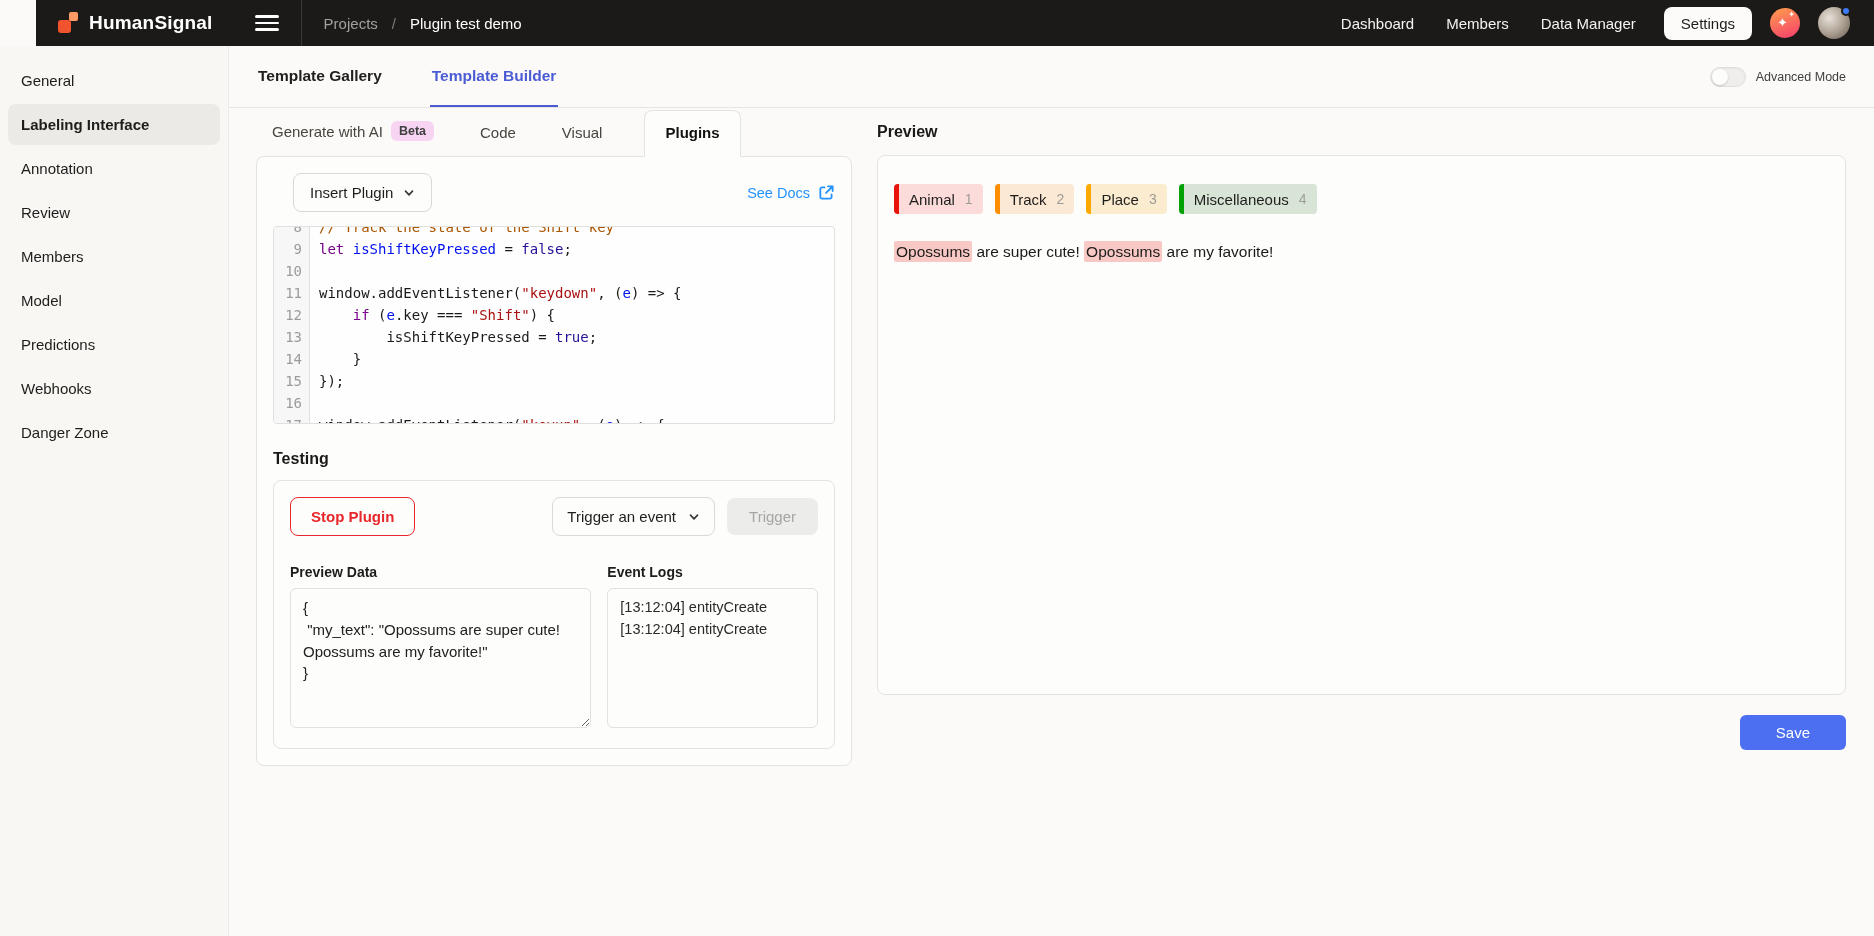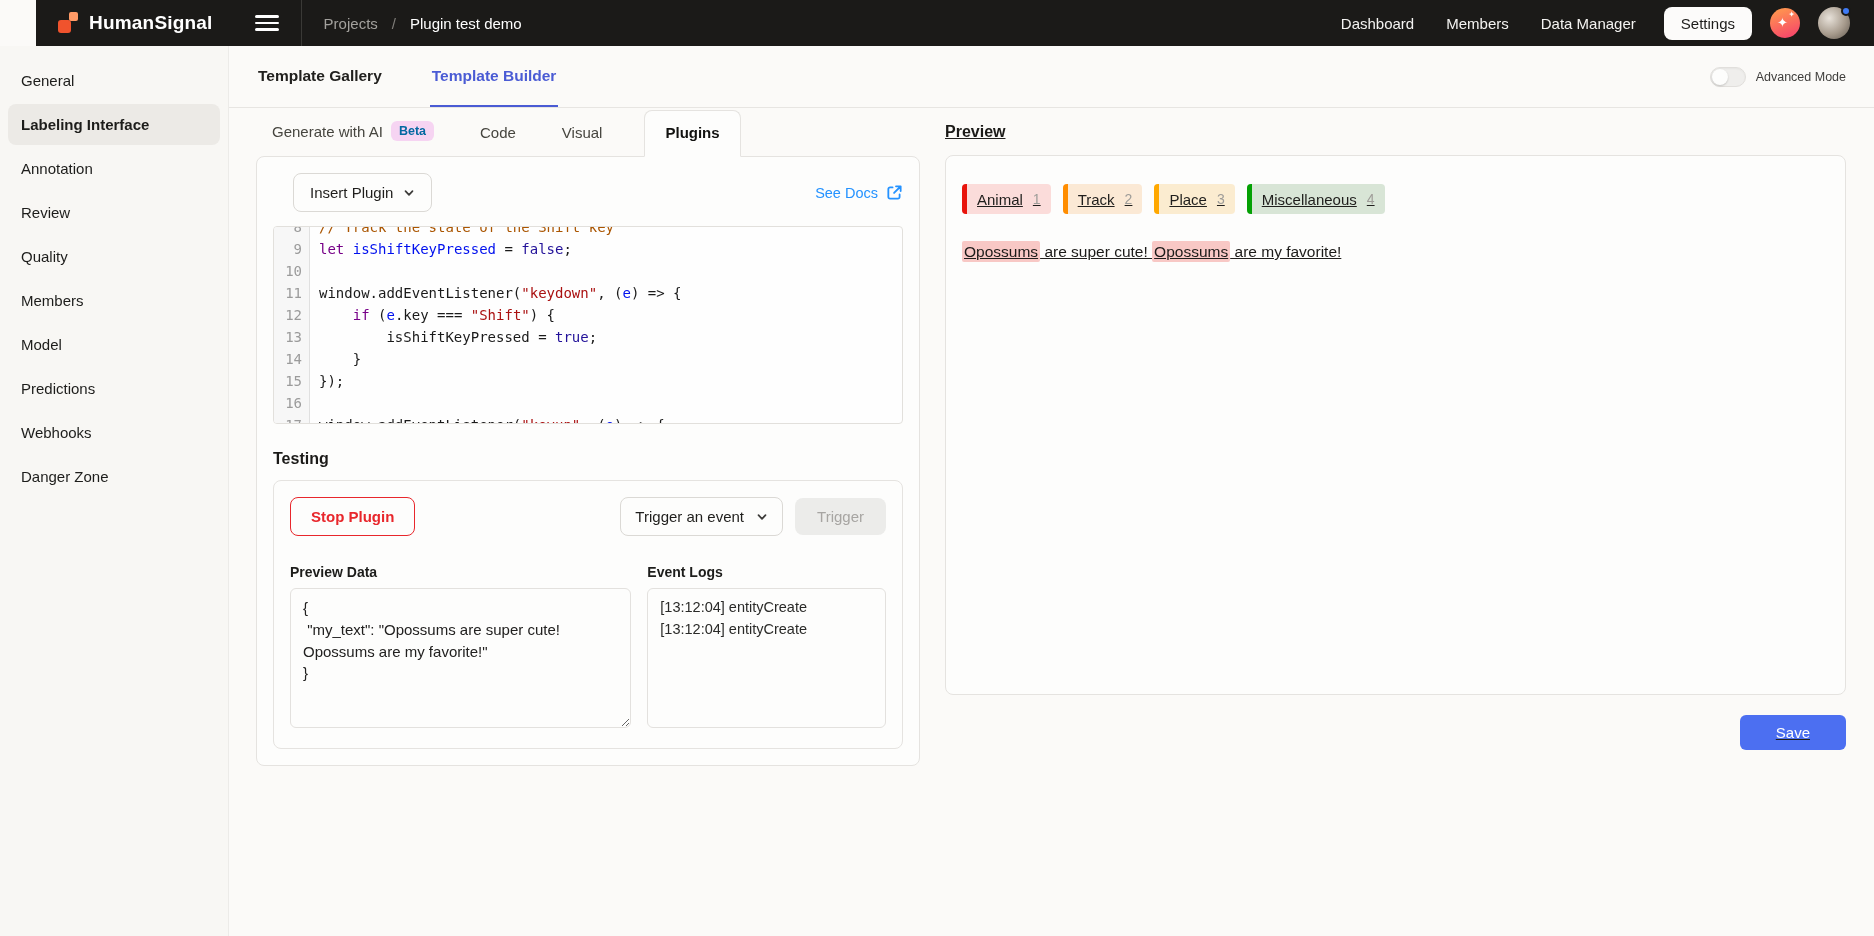--- a/index.html
+++ b/index.html
@@ -45,28 +45,28 @@
   .main-tabs { display:flex; gap:46px; }
   .main-tab { display:flex; align-items:center; font-size:15.5px; font-weight:700; color:#21201e; border-bottom:2px solid transparent; cursor:pointer; padding:0 2px; }
   .main-tab.active { color:#4a5bd4; border-bottom-color:#4a5bd4; }
   .adv-wrap { display:flex; align-items:center; gap:10px; }
   .toggle { width:36px; height:20px; border-radius:10px; background:#efeeec; border:1px solid #e1dfdc; position:relative; cursor:pointer; box-shadow:inset 0 1px 2px rgba(0,0,0,.04); }
   .toggle-knob { position:absolute; left:1px; top:1px; width:16px; height:16px; border-radius:50%; background:#fdfdfc; box-shadow:0 1px 2px rgba(0,0,0,.18); }
   .adv-label { font-size:12.5px; color:#3f3e3c; }
 
   
   .content { display:flex; padding:0 28px 0 27px; align-items:flex-start; }
-  .left-col { width:664px; flex:none; }
-  .right-col { flex:1; margin-left:25px; min-width:0;text-decoration:underline; }
+  .left-col { width:596px; flex:none; }
+  .right-col { flex:1; margin-left:25px; min-width:0; }
 
   
   .subtabs { display:flex; align-items:flex-end; padding-left:12px; position:relative; z-index:2; }
   .subtab { display:flex; align-items:center; font-size:15px; color:#46453f; padding:13px 4px 15px; margin-right:38px; cursor:pointer; white-space:nowrap; }
   .subtab.active { background:#fdfdfc; border:1px solid #e5e3e0; border-bottom-color:#fdfdfc; border-radius:8px 8px 0 0; padding:13px 20px 15px; margin-right:0; margin-bottom:-1px; font-weight:700; color:#121210; }
-  .beta-badge { margin-left:8px; font-size:12.5px; font-weight:700; color:#0369a1; background:#f6d4f2; border-radius:6px; padding:3px 8px; }
+  .beta-badge { margin-left:8px; font-size:12.5px; font-weight:700; color:#404040; background:#f6d4f2; border-radius:6px; padding:3px 8px; }
 
   
   .plugin-card { position:relative; z-index:1; background:#fdfdfc; border:1px solid #e5e3e0; border-radius:8px; padding:16px; }
   .card-toprow { display:flex; align-items:center;padding-left:20px; }
   .insert-plugin { display:flex; align-items:center; gap:10px; background:#fdfdfc; border:1px solid #dbd9d5; border-radius:8px; padding:10px 16px; font-size:15px; color:#1f1e1c; cursor:pointer; font-family:inherit; }
   .chev { display:inline-flex; color:#3c3b39; }
   .see-docs { margin-left:auto; display:flex; align-items:center; gap:8px; color:#2492ff; font-size:14.5px; cursor:pointer; }
 
   
   .code-editor { margin-top:14px; height:198px; border:1px solid #e2e0dc; border-radius:4px; background:#fefefe; position:relative; overflow:hidden; }
@@ -153,21 +153,20 @@
   </div>
 </header>
 
 <div class="app">
 
   <aside class="sidebar">
       <div class="side-item">General</div>
       <div class="side-item active">Labeling Interface</div>
       <div class="side-item">Annotation</div>
       <div class="side-item">Review</div>
-      <div class="side-item">Quality</div>
       <div class="side-item">Members</div>
       <div class="side-item">Model</div>
       <div class="side-item">Predictions</div>
       <div class="side-item">Webhooks</div>
       <div class="side-item">Danger Zone</div>
     </aside>
 
   <main class="main">
 
     <div class="header-row">

